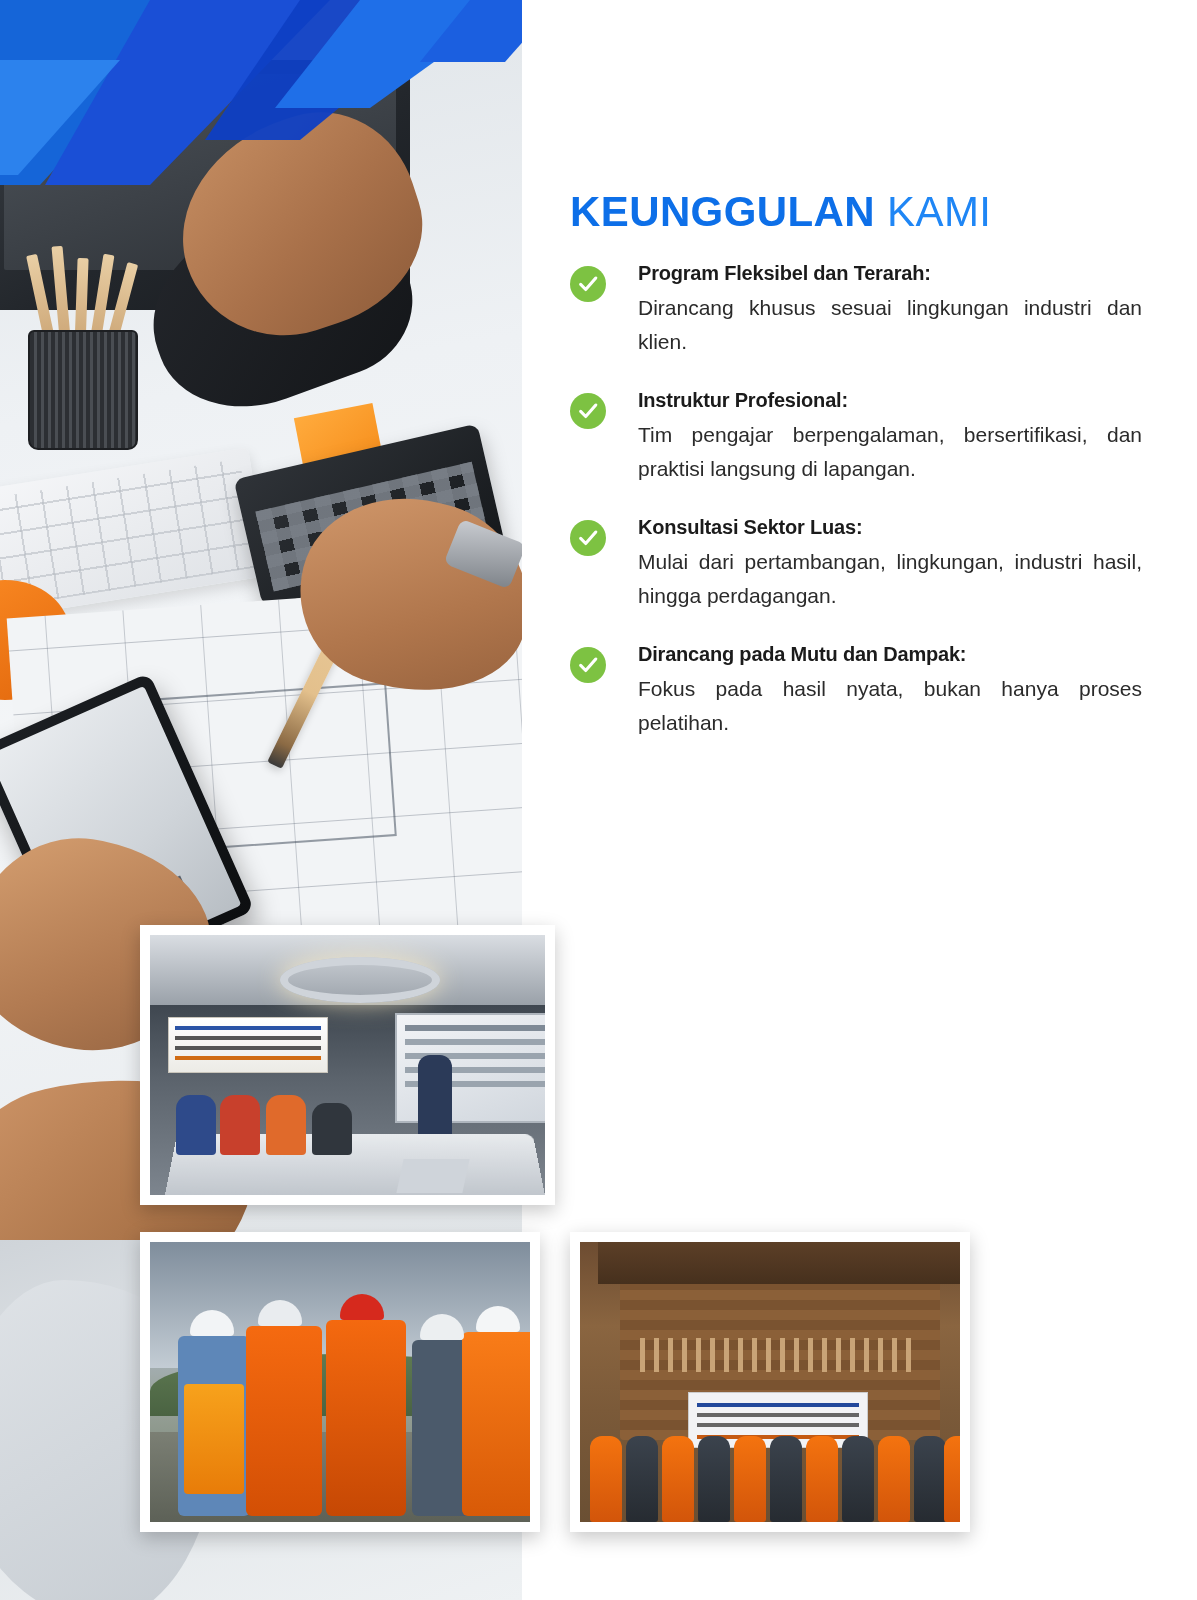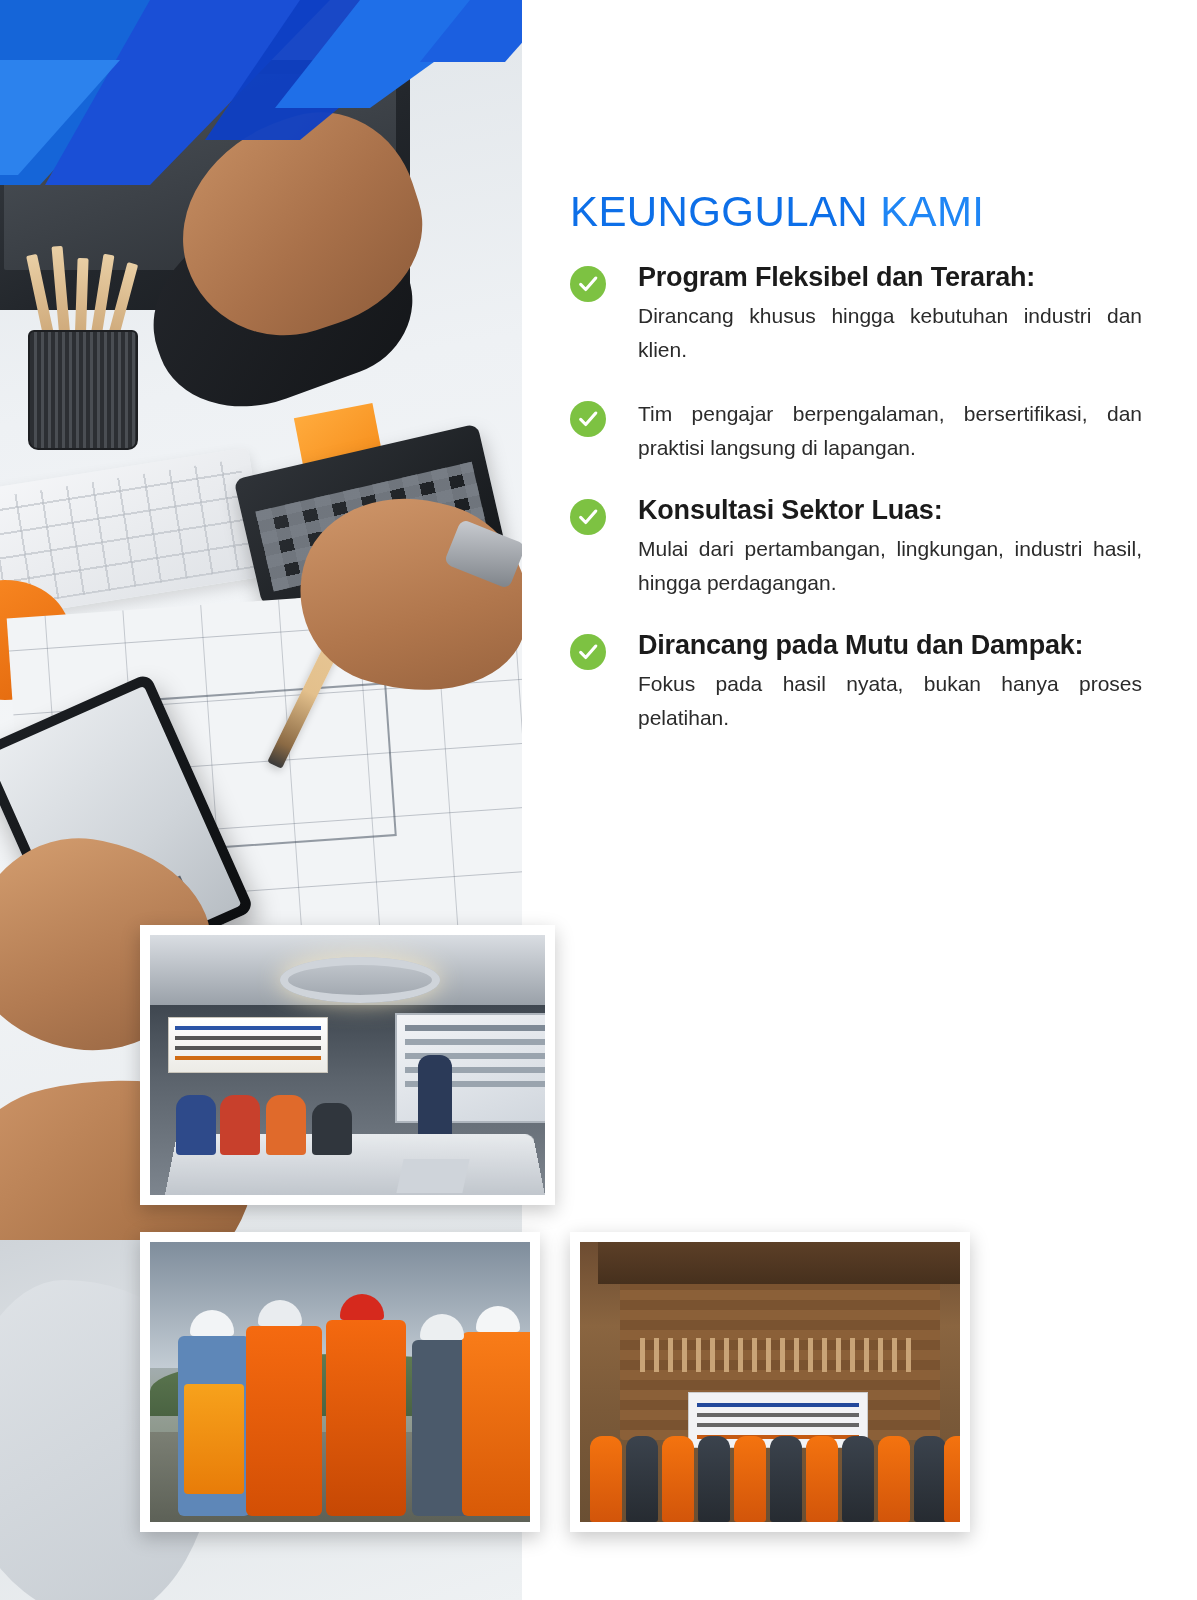--- a/index.html
+++ b/index.html
@@ -230,38 +230,38 @@
     width: 675px; height:1600px;
     background:#ffffff;
   }
   .title {
     position:absolute;
     left: 48px; top: 188px;
     font-size: 42px;
     letter-spacing: .4px;
     white-space: nowrap;
   }
-  .title .b { font-weight:400; color:#0d6fe8; }
+  .title .b { font-weight:700; color:#0d6fe8; }
   .title .n { font-weight:400; color:#1f86f5; }
 
   .list {
     position:absolute;
     left: 48px; top: 262px;
     width: 572px;
   }
   .item { position:relative; padding-left: 68px; margin-bottom: 30px; }
   .check {
     position:absolute; left:0; top:4px;
     width:36px; height:36px; border-radius:50%;
     background:#7dc242;
     display:flex; align-items:center; justify-content:center;
   }
   .check svg { display:block; }
   .item-title {
-    font-size: 27px;
+    font-size: 20px;
     font-weight: 800;
     color:#1b1b1b;
     letter-spacing: -.2px;
     margin-bottom: 6px;
   }
   .item-desc {
     font-size: 21px;
     line-height: 1.62;
     color:#2b2b2b;
     text-align: justify;
@@ -454,29 +454,30 @@
 
     <div class="list">
 
       <div class="item">
         <span class="check">
           <svg width="22" height="22" viewBox="0 0 24 24">
               <path d="M4 12.5 L9.5 18 L20.5 5.5" fill="none" stroke="#ffffff" stroke-width="3.4" stroke-linecap="round" stroke-linejoin="round"></path>
             </svg>
         </span>
         <div class="item-title">Program Fleksibel dan Terarah:</div>
-        <div class="item-desc">Dirancang khusus hingga kebutuhan industri dan klien.</div>
+        <div class="item-desc">Dirancang khusus sesuai lingkungan industri dan klien.</div>
       </div>
 
       <div class="item">
         <span class="check">
           <svg width="22" height="22" viewBox="0 0 24 24">
               <path d="M4 12.5 L9.5 18 L20.5 5.5" fill="none" stroke="#ffffff" stroke-width="3.4" stroke-linecap="round" stroke-linejoin="round"></path>
             </svg>
         </span>
+        <div class="item-title">Instruktur Profesional:</div>
         <div class="item-desc">Tim pengajar berpengalaman, bersertifikasi, dan praktisi langsung di lapangan.</div>
       </div>
 
       <div class="item">
         <span class="check">
           <svg width="22" height="22" viewBox="0 0 24 24">
               <path d="M4 12.5 L9.5 18 L20.5 5.5" fill="none" stroke="#ffffff" stroke-width="3.4" stroke-linecap="round" stroke-linejoin="round"></path>
             </svg>
         </span>
         <div class="item-title">Konsultasi Sektor Luas:</div>

